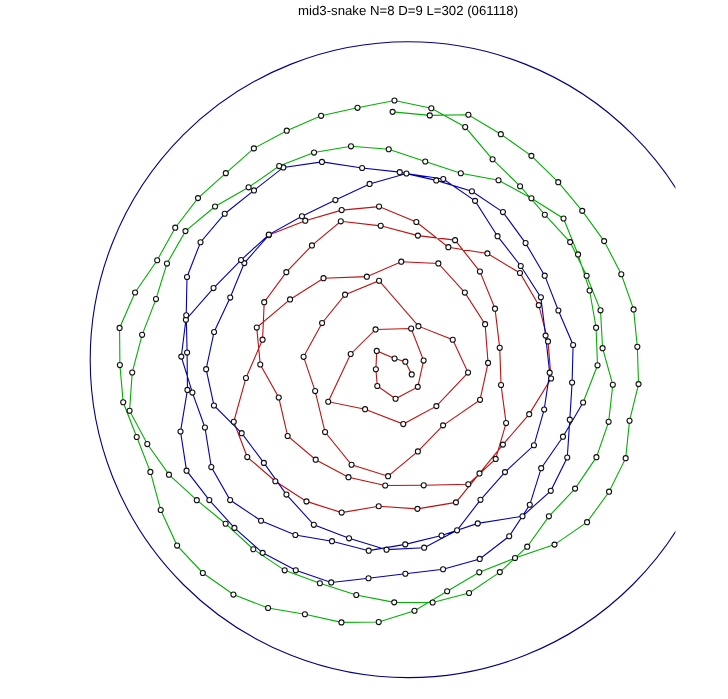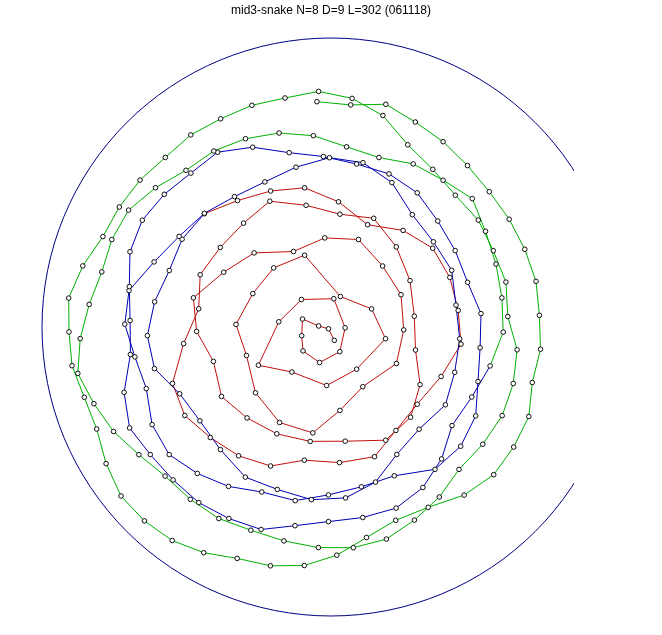--- a/index.html
+++ b/index.html
@@ -7,20 +7,21 @@
     padding: 0;
     background: #ffffff;
     font-family: "Liberation Sans", "DejaVu Sans", sans-serif;
   }
   .figure-window {
     position: relative;
     width: 574px;
     height: 635px;
     background: #ffffff;
     overflow: hidden;
+    margin-left: 40px;
   }
   svg { display: block; }
   text.plot-title {
     font-family: "Liberation Sans", "DejaVu Sans", sans-serif;
     font-size: 12px;
     fill: #000000;
   }
 </style>
 </head>
 <body>

